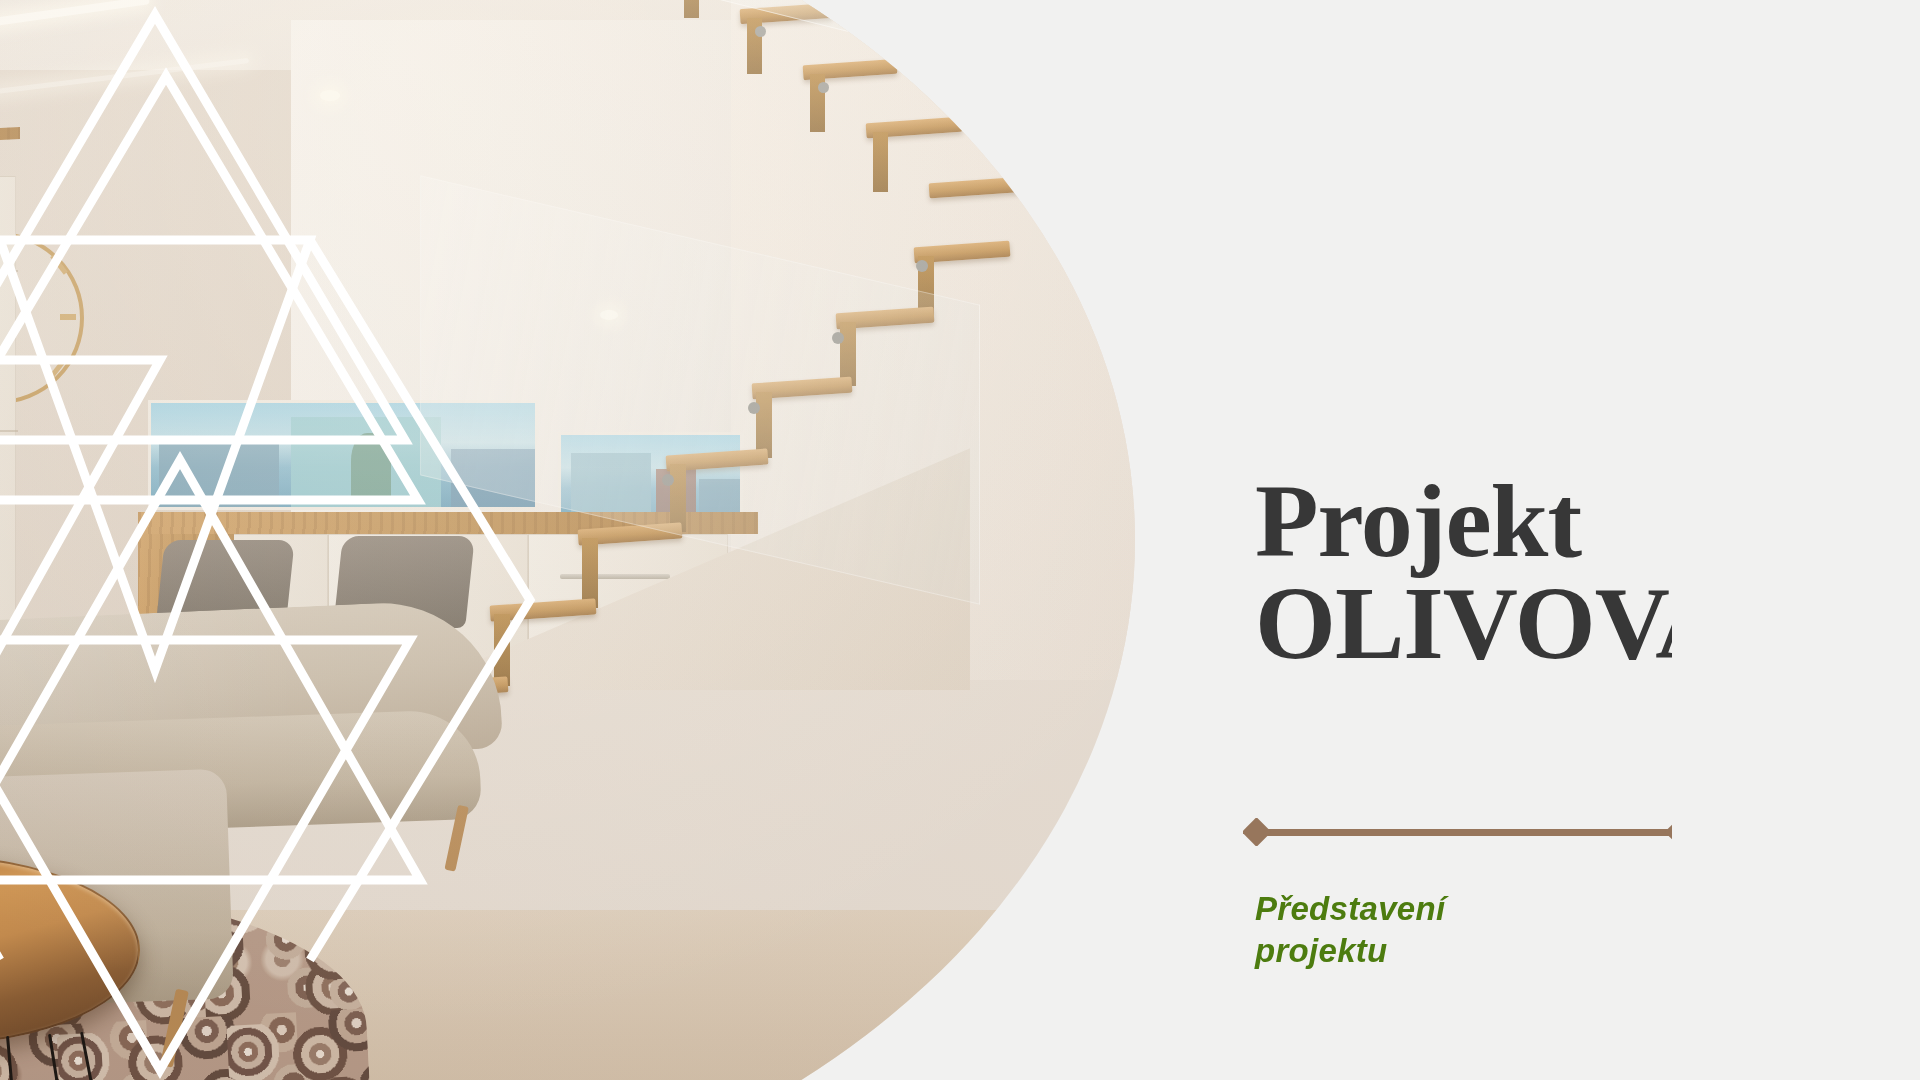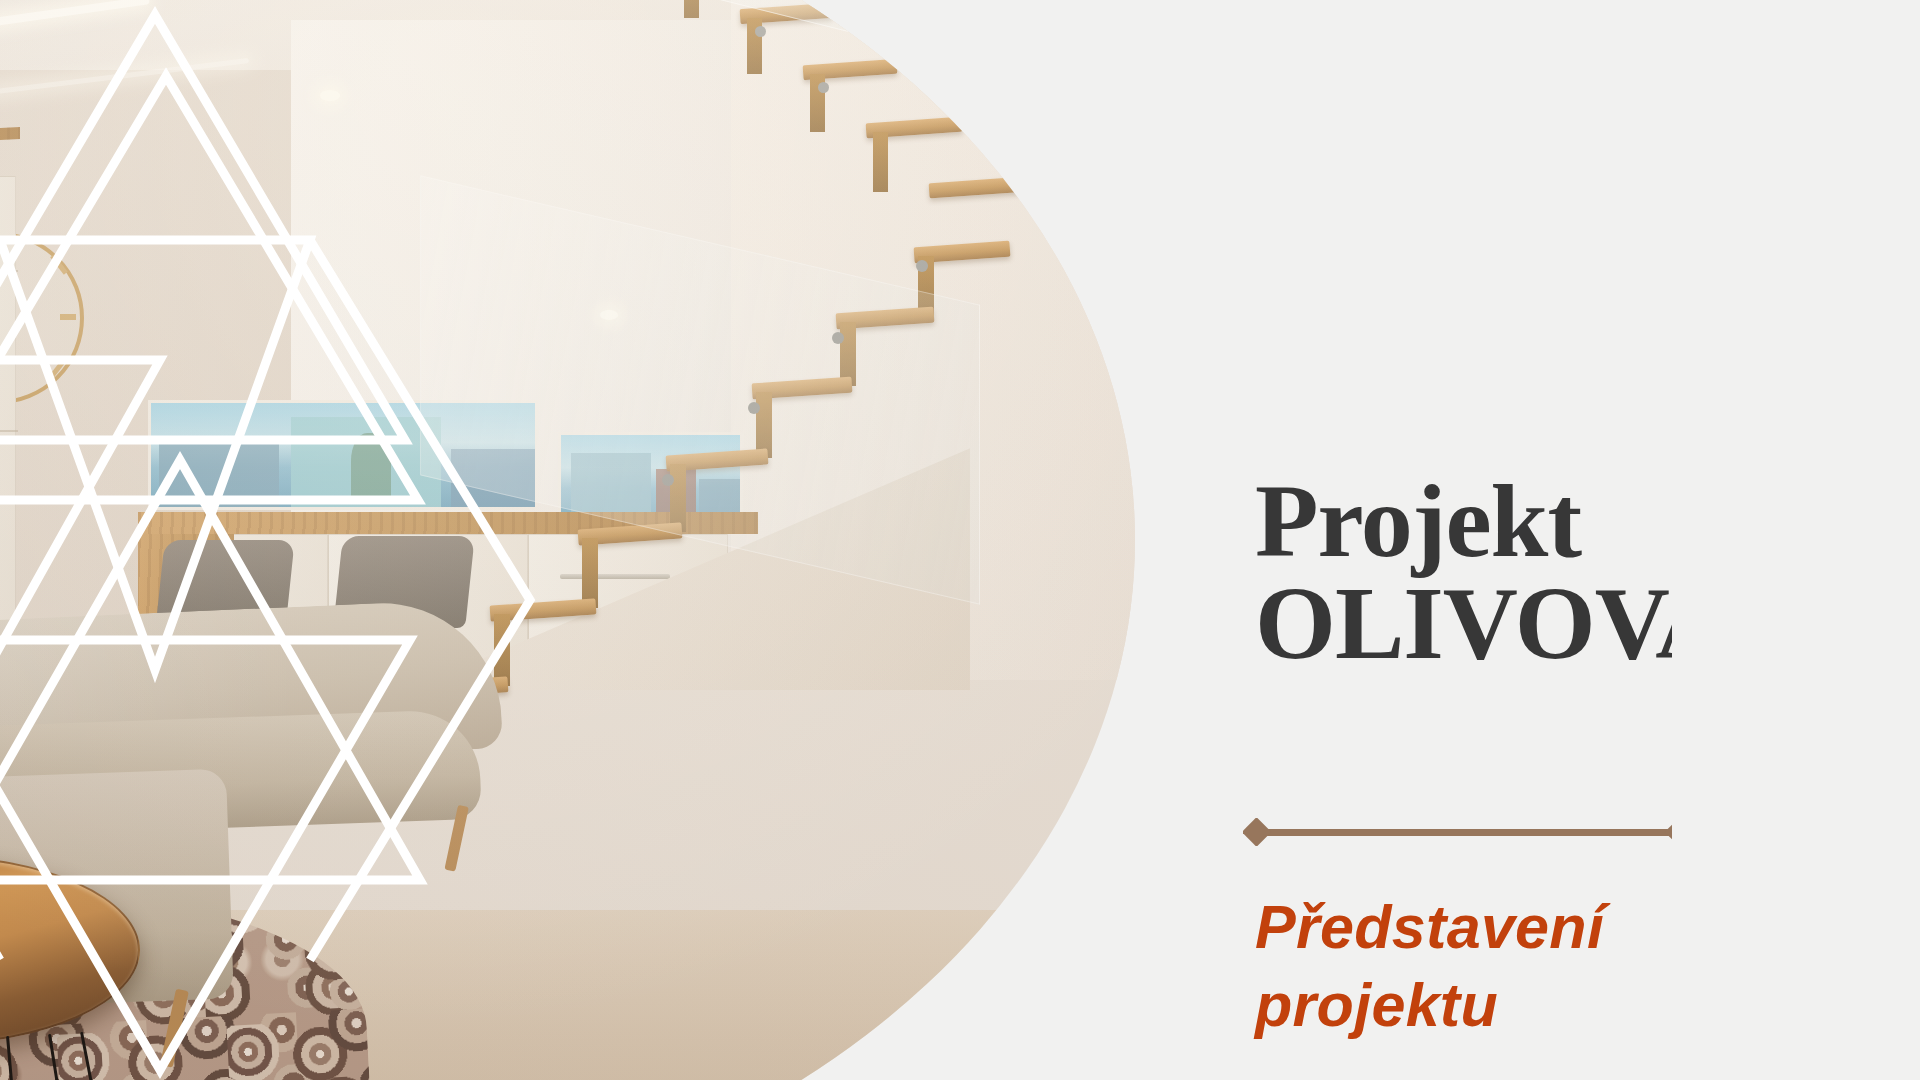--- a/index.html
+++ b/index.html
@@ -192,24 +192,24 @@
   }
 
   #divider { position:absolute; left:-12px; top:818px; width:450px; height:28px; }
 
   #subtitle {
     position:absolute; left:0; top:888px;
     width:400px;
     font-family:"Liberation Sans", sans-serif;
     font-weight:700;
     font-style:italic;
-    font-size:61px;
+    font-size:33px;
     line-height:1.28;
     letter-spacing:.3px;
-    color:#c2410c;
+    color:#4d7c0f;
     white-space:pre-line;
   }
 </style>
 </head>
 <body style="background: rgb(241, 241, 240);">
 
 <div id="slide" style="background: rgb(241, 241, 240);">
 
   <div id="photo-panel">
     <div id="photo">

